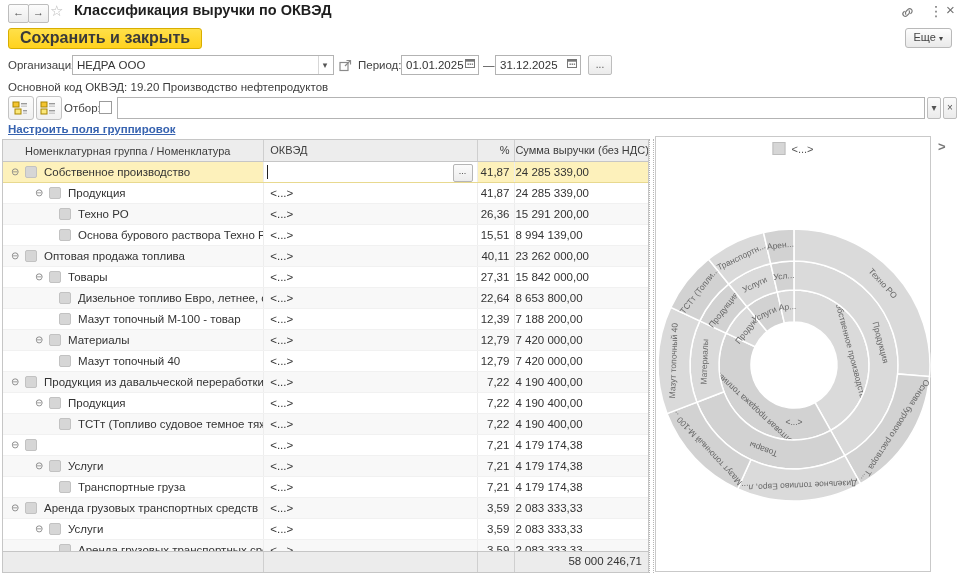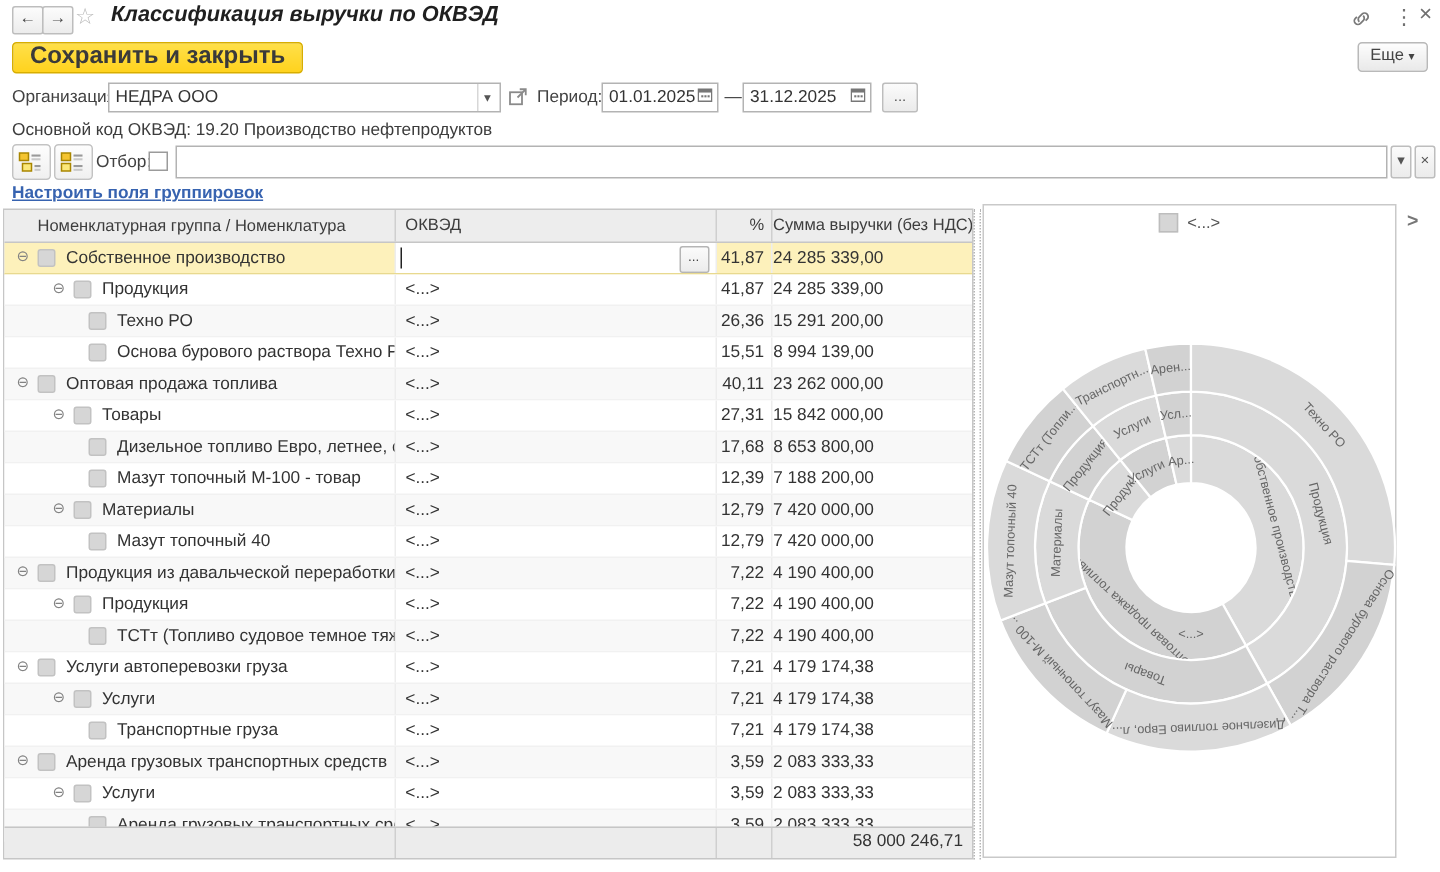--- a/index.html
+++ b/index.html
@@ -4,21 +4,21 @@
 <style>
   html,body{margin:0;padding:0;background:#fff;}
   .window{position:relative;width:960px;height:581px;background:#fff;overflow:hidden;
           font-family:"Liberation Sans",sans-serif;color:#333;}
   .abs{position:absolute;}
   
   .navbtn{position:absolute;top:4px;width:19px;height:17px;border:1px solid #bdbdbd;border-radius:2px;
           background:linear-gradient(#fcfcfc,#ececec);color:#4a4a4a;font-size:11px;line-height:15px;
           text-align:center;cursor:default;}
   .star{position:absolute;top:2px;left:50px;font-size:15px;color:#b9b9b9;}
-  .wtitle{position:absolute;top:2px;left:74px;font-size:14.5px;font-weight:bold;color:#1f1f1f;font-style:italic;}
+  .wtitle{position:absolute;top:2px;left:74px;font-size:14.5px;font-weight:bold;color:#1f1f1f;}
   .winicon{position:absolute;top:4px;color:#707070;font-size:13px;line-height:16px;}
   
   .savebtn{position:absolute;left:8px;top:28px;height:19px;padding:0 11px;background:linear-gradient(#ffe049,#ffd21e);
            border:1px solid #d8ae00;border-radius:3px;font-size:16px;font-weight:bold;color:#3a3a3a;
            line-height:18px;}
   .morebtn{position:absolute;right:8px;top:28px;height:18px;padding:0 8px;border:1px solid #b9b9b9;border-radius:3px;
            background:linear-gradient(#fdfdfd,#e9e9e9);font-size:11px;color:#444;line-height:17px;}
   .lbl{font-size:11.5px;color:#424242;line-height:20px;}
   .inp{position:absolute;height:20px;border:1px solid #b3b3b3;background:#fff;font-size:11.5px;color:#333;
        line-height:18px;box-sizing:border-box;padding:0 4px;}
@@ -221,21 +221,21 @@
           <div class="td c-okved"><span>&lt;...&gt;</span></div>
           <div class="td c-pct">27,31</div>
           <div class="td c-sum">15 842 000,00</div>
         </div>
         <div class="tr alt">
           <div class="td c-name" style="padding-left: 56px;">
             <span class="gicon"></span>
             <span>Дизельное топливо Евро, летнее, сорта С ...</span>
           </div>
           <div class="td c-okved"><span>&lt;...&gt;</span></div>
-          <div class="td c-pct">17,68</div>
+          <div class="td c-pct">22,64</div>
           <div class="td c-sum">8 653 800,00</div>
         </div>
         <div class="tr">
           <div class="td c-name" style="padding-left: 56px;">
             <span class="gicon"></span>
             <span>Мазут топочный М-100 - товар</span>
           </div>
           <div class="td c-okved"><span>&lt;...&gt;</span></div>
           <div class="td c-pct">12,39</div>
           <div class="td c-sum">7 188 200,00</div>
@@ -285,21 +285,20 @@
             <span>ТСТт (Топливо судовое темное тяжелое)</span>
           </div>
           <div class="td c-okved"><span>&lt;...&gt;</span></div>
           <div class="td c-pct">7,22</div>
           <div class="td c-sum">4 190 400,00</div>
         </div>
         <div class="tr">
           <div class="td c-name" style="padding-left: 8px;">
             <span class="expander">⊖</span>
             <span class="gicon"></span>
-            <span>Услуги автоперевозки груза</span>
           </div>
           <div class="td c-okved"><span>&lt;...&gt;</span></div>
           <div class="td c-pct">7,21</div>
           <div class="td c-sum">4 179 174,38</div>
         </div>
         <div class="tr alt">
           <div class="td c-name" style="padding-left: 32px;">
             <span class="expander">⊖</span>
             <span class="gicon"></span>
             <span>Услуги</span>

